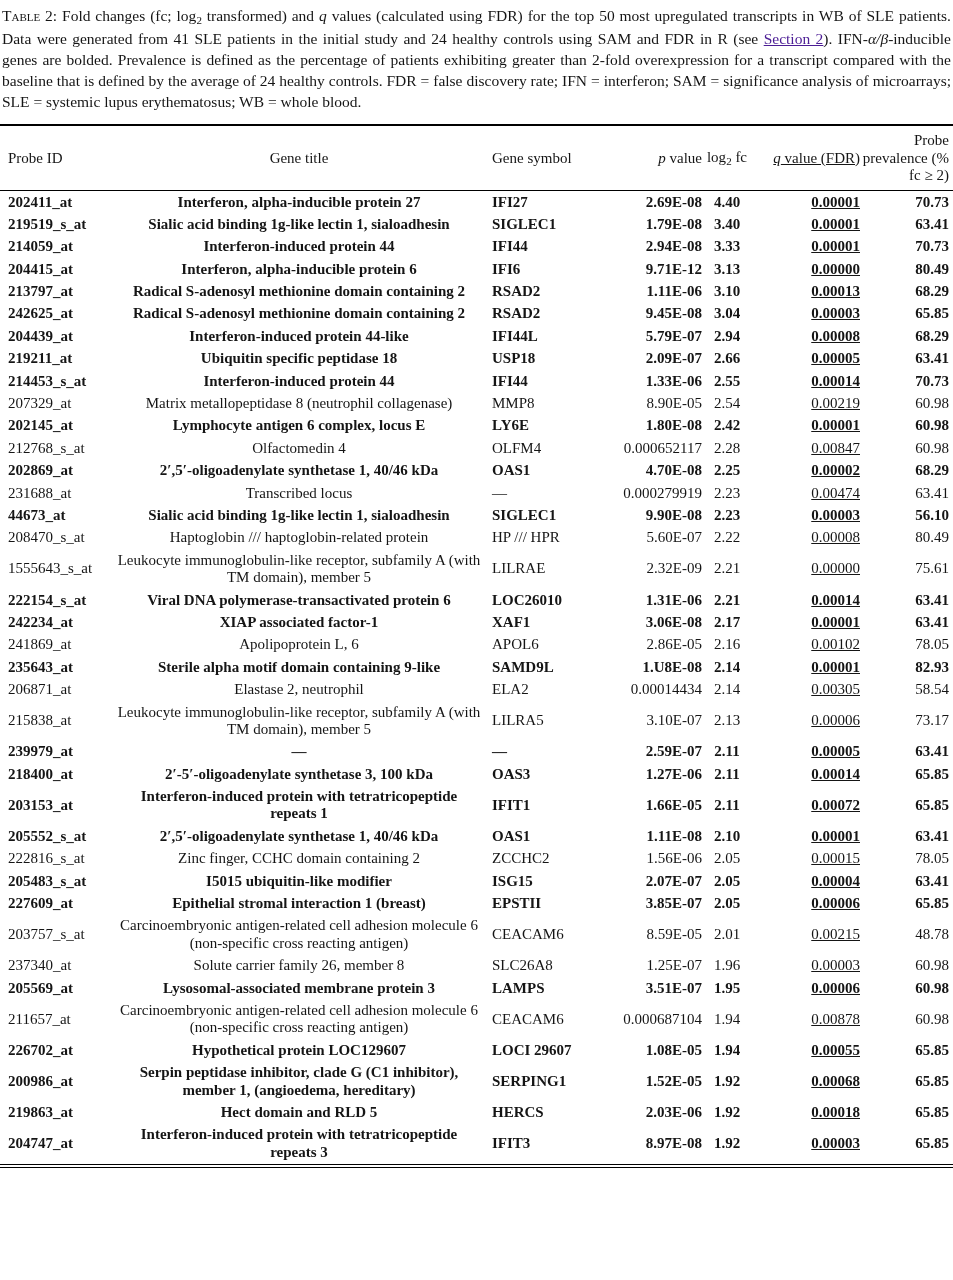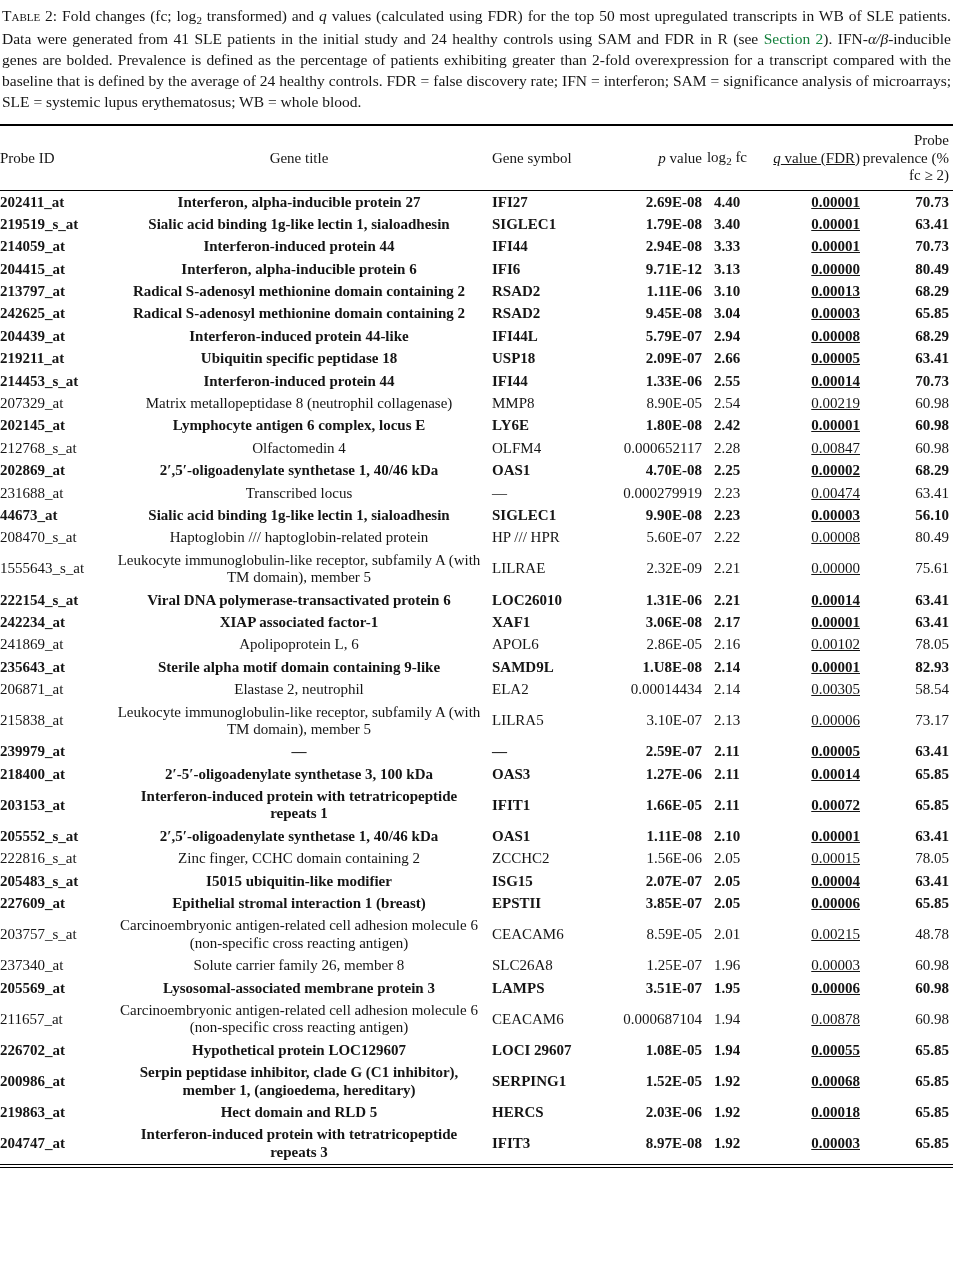--- a/index.html
+++ b/index.html
@@ -13,21 +13,21 @@
   .caption{
     margin:0;
     padding:5px 2px 12px 2px;
     font-size:15.5px;
     line-height:1.36;
     text-align:justify;
   }
   .caption .sc{font-variant:small-caps;}
   .i{font-style:italic;}
   .sub{font-size:11px;vertical-align:-3px;}
-  .link{color:#15803d;}
+  .link{color:#4c1d95;text-decoration:underline;}
   table{
     width:953px;
     border-collapse:collapse;
     table-layout:fixed;
     font-size:15px;
     border-top:2px solid #000;
     border-bottom:4px double #000;
   }
   thead tr{border-bottom:1.5px solid #000;}
   th{
@@ -35,21 +35,21 @@
     vertical-align:middle;
     padding:6px 0;
     line-height:1.15;
   }
   td{
     vertical-align:middle;
     padding:2.5px 0;
     line-height:1.16;
   }
   tr.bold td{font-weight:bold;}
-  .col-probe{width:112px;text-align:left;}
+  .col-probe{width:112px;text-align:left;padding-left:8px;}
   .col-title{width:380px;text-align:center;padding-left:4px;padding-right:10px;}
   .col-symbol{width:110px;text-align:left;}
   .col-p{width:100px;text-align:right;}
   .col-fc{width:50px;text-align:center;}
   .col-q{width:108px;text-align:right;text-decoration:underline;}
   .col-prev{width:93px;text-align:right;padding-right:4px;}
   th.col-p,th.col-fc,th.col-q{white-space:nowrap;}
 </style>
 </head>
 <body>

